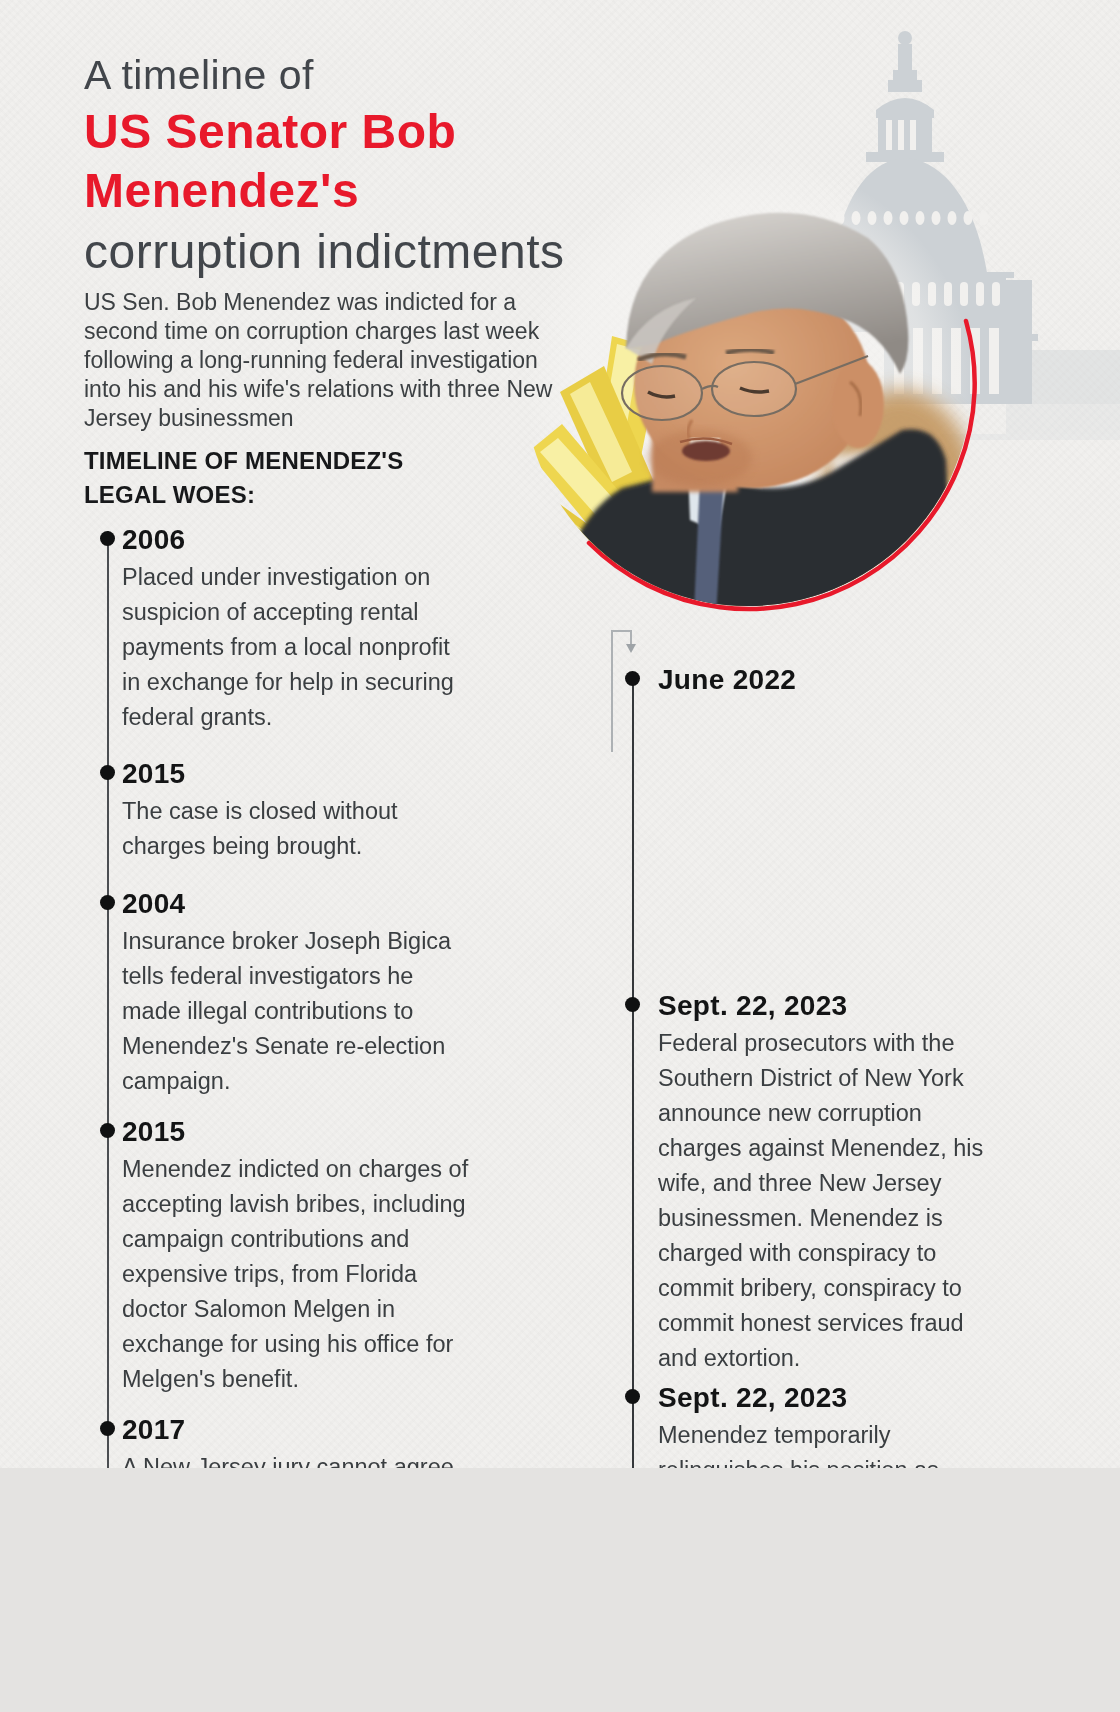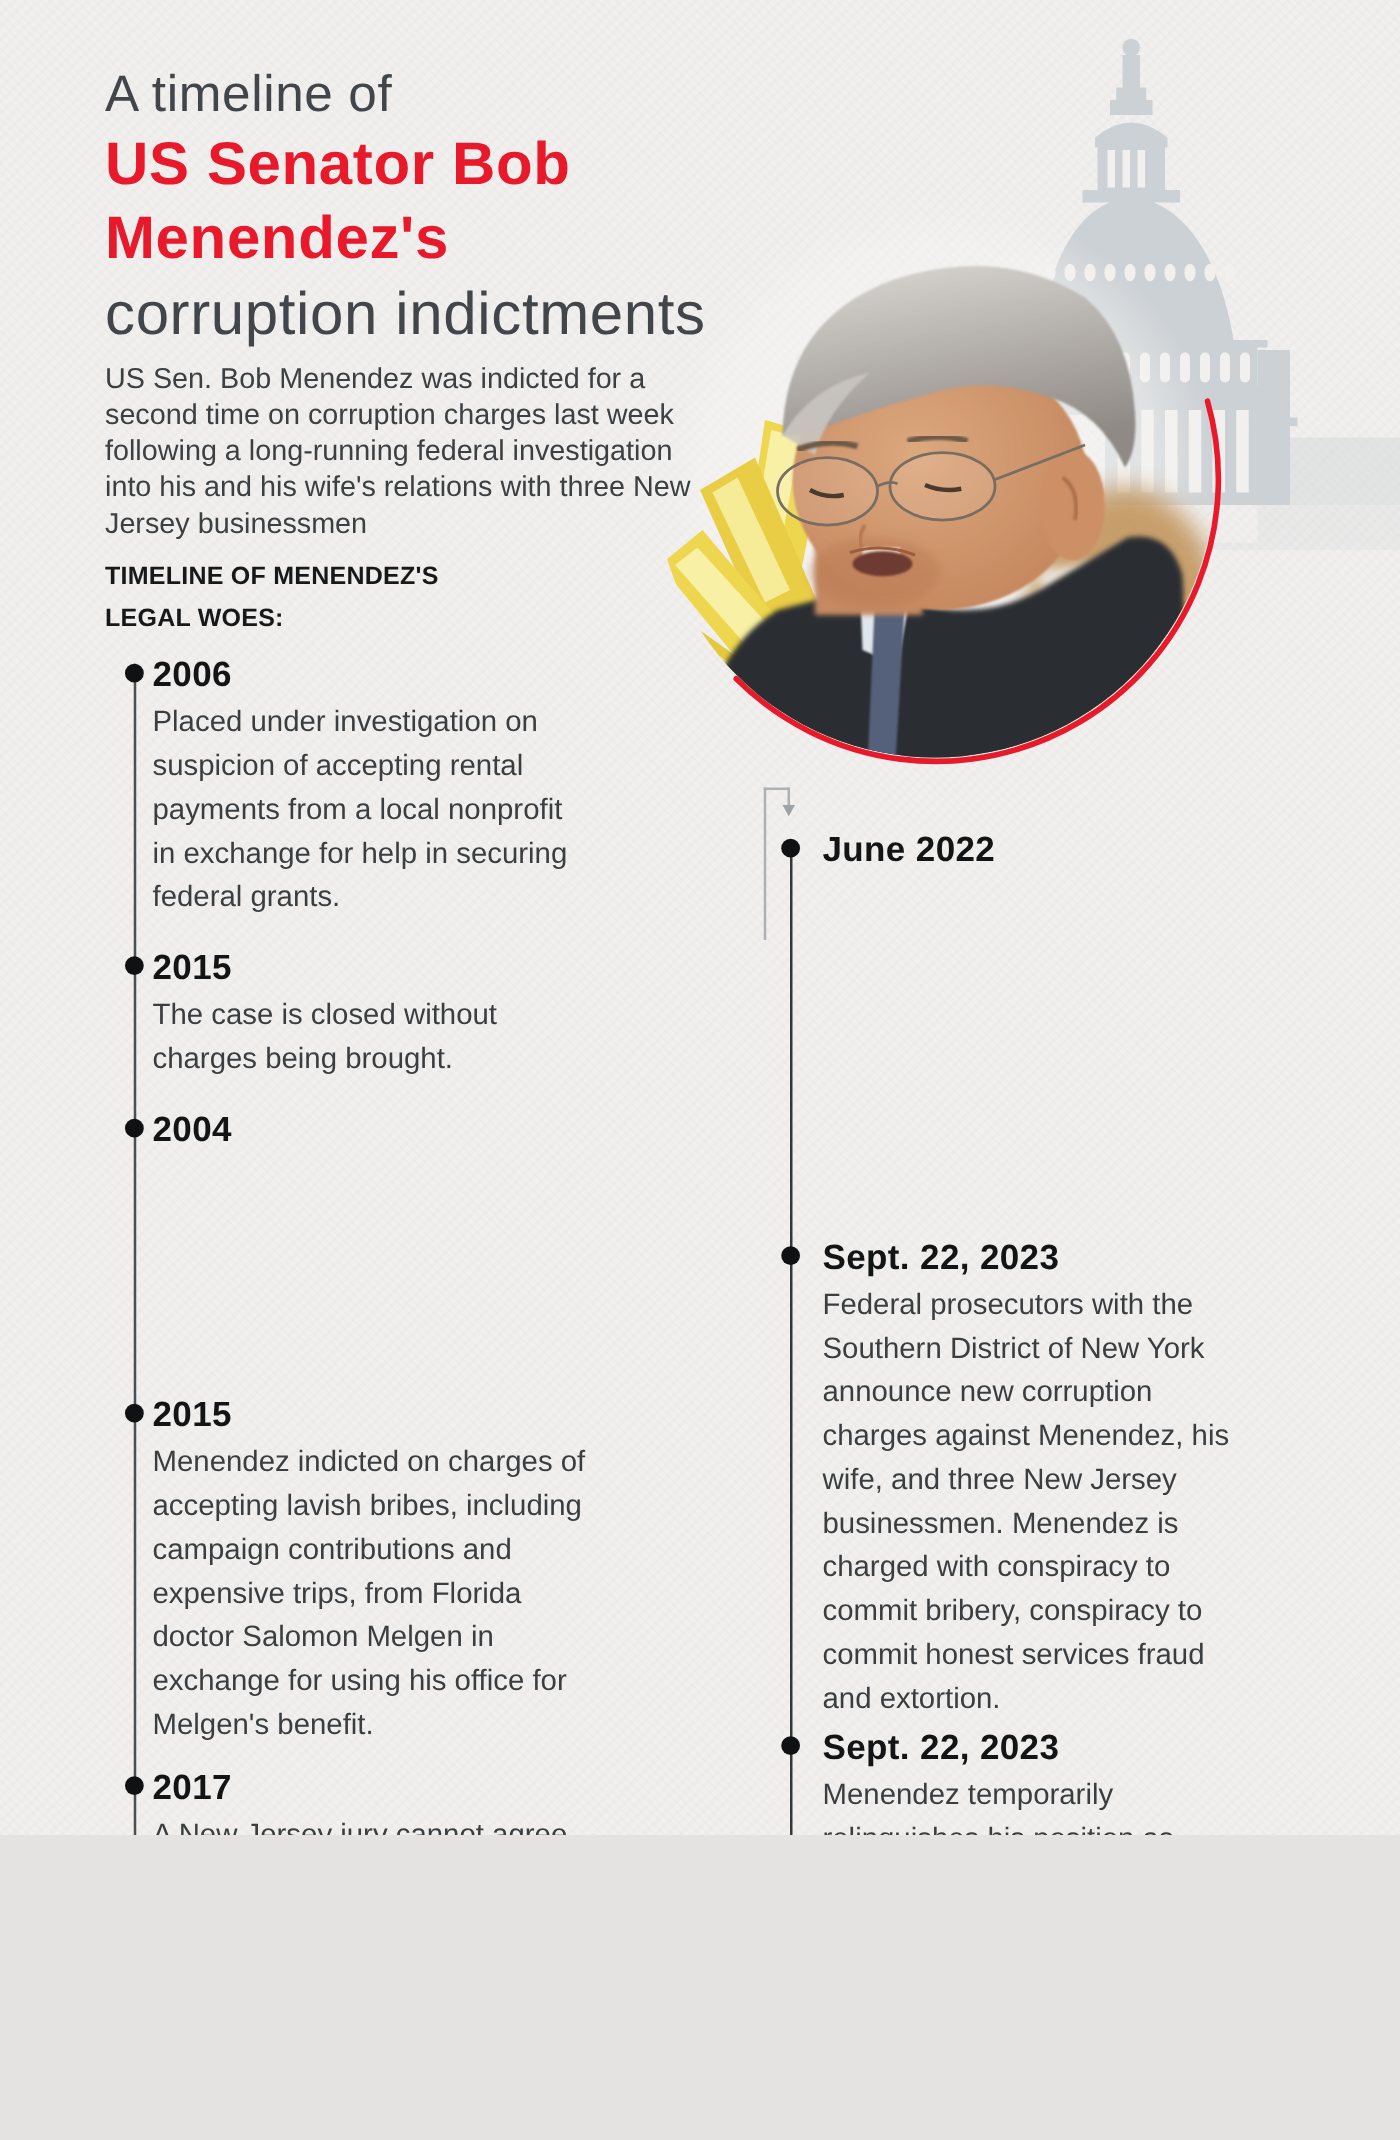--- a/index.html
+++ b/index.html
@@ -11,21 +11,21 @@
       repeating-linear-gradient(-45deg, rgba(0,0,0,0.010) 0 3px, rgba(0,0,0,0) 3px 7px);
     overflow:hidden;
     font-family:"Liberation Sans","DejaVu Sans",sans-serif;
     color:#393d40;
   }
   .abs{position:absolute;}
   .pre-title{left:84px;top:52px;font-size:41px;font-weight:400;color:#42464b;letter-spacing:.5px;}
   .main-title{left:84px;top:102px;font-size:48px;line-height:59px;font-weight:700;color:#e8192b;white-space:pre-line;letter-spacing:.5px;}
   .sub-title{left:84px;top:224px;font-size:48px;font-weight:400;color:#42464b;letter-spacing:.5px;}
   .intro{left:84px;top:288px;width:500px;font-size:23px;line-height:29px;color:#3c4043;white-space:pre-line;}
-  .section-heading{left:84px;top:444px;font-size:20px;line-height:34px;font-weight:700;color:#17181a;white-space:pre-line;letter-spacing:.2px;}
+  .section-heading{left:84px;top:444px;font-size:24px;line-height:34px;font-weight:700;color:#17181a;white-space:pre-line;letter-spacing:.2px;}
   .entry{position:absolute;width:430px;}
   .entry h3{margin:0;font-size:28px;font-weight:700;color:#131415;letter-spacing:.3px;}
   .entry p{margin:4px 0 0 0;font-size:23.5px;line-height:35px;color:#3a3e41;white-space:pre-line;}
   .dot{position:absolute;width:15px;height:15px;border-radius:50%;background:#101112;}
   .entry .dot{top:7px;}
   .left-entry .dot{left:-22px;}
   .right-entry .dot{left:-33px;}
   .vline{position:absolute;width:2px;}
   .hline{position:absolute;height:2px;}
   .line-dark{background:#4b4e52;}
@@ -232,20 +232,25 @@
   </div>
   <div class="entry left-entry" style="left:122px;top:758px;">
     <span class="dot"></span>
     <h3>2015</h3>
     <p>The case is closed without
 charges being brought.</p>
   </div>
   <div class="entry left-entry" style="left:122px;top:888px;">
     <span class="dot"></span>
     <h3>2004</h3>
+    <p>Insurance broker Joseph Bigica
+tells federal investigators he
+made illegal contributions to
+Menendez's Senate re-election
+campaign.</p>
   </div>
   <div class="entry left-entry" style="left:122px;top:1116px;">
     <span class="dot"></span>
     <h3>2015</h3>
     <p>Menendez indicted on charges of
 accepting lavish bribes, including
 campaign contributions and
 expensive trips, from Florida
 doctor Salomon Melgen in
 exchange for using his office for

